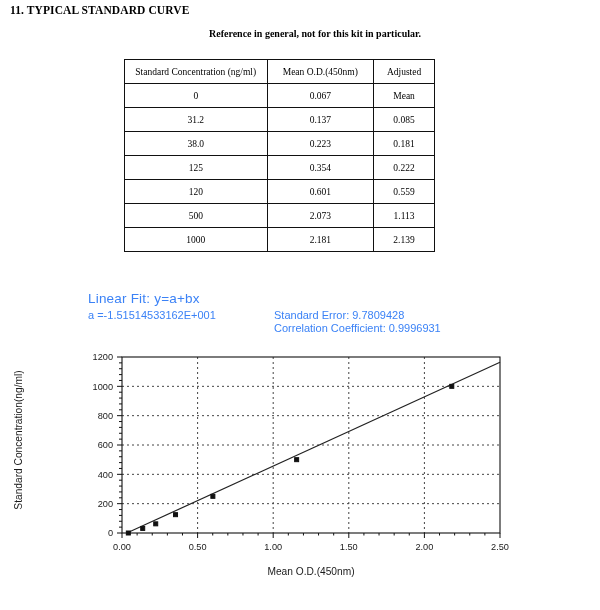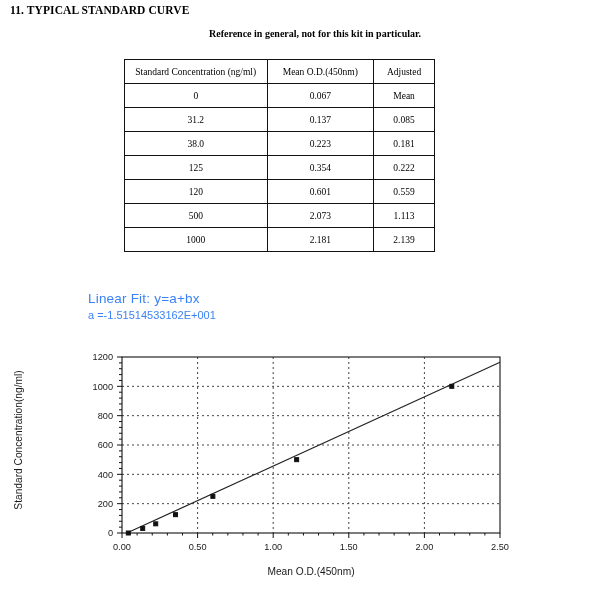--- a/index.html
+++ b/index.html
@@ -153,20 +153,24 @@
         <td>2.139</td>
       </tr>
     </tbody>
   </table>
 
   <div class="fit-wrap">
     <div class="fit-title">Linear Fit: y=a+bx</div>
     <div class="fit-grid">
       <div class="fit-left">
         <div class="fit-line">a =-1.51514533162E+001</div>
+      </div>
+      <div class="fit-right">
+        <div class="fit-line">Standard Error: 9.7809428</div>
+        <div class="fit-line">Correlation Coefficient: 0.9996931</div>
       </div>
     </div>
   </div>
 
   <div class="chart-area">
     <svg class="chart-svg" id="chart-svg" width="600" height="270">
       <g id="grid-layer">
           <line x1="122" y1="163.66666666666666" x2="500" y2="163.66666666666666" stroke="#444" stroke-width="1" stroke-dasharray="2 3"></line>
           <line x1="122" y1="134.33333333333334" x2="500" y2="134.33333333333334" stroke="#444" stroke-width="1" stroke-dasharray="2 3"></line>
           <line x1="122" y1="105" x2="500" y2="105" stroke="#444" stroke-width="1" stroke-dasharray="2 3"></line>

